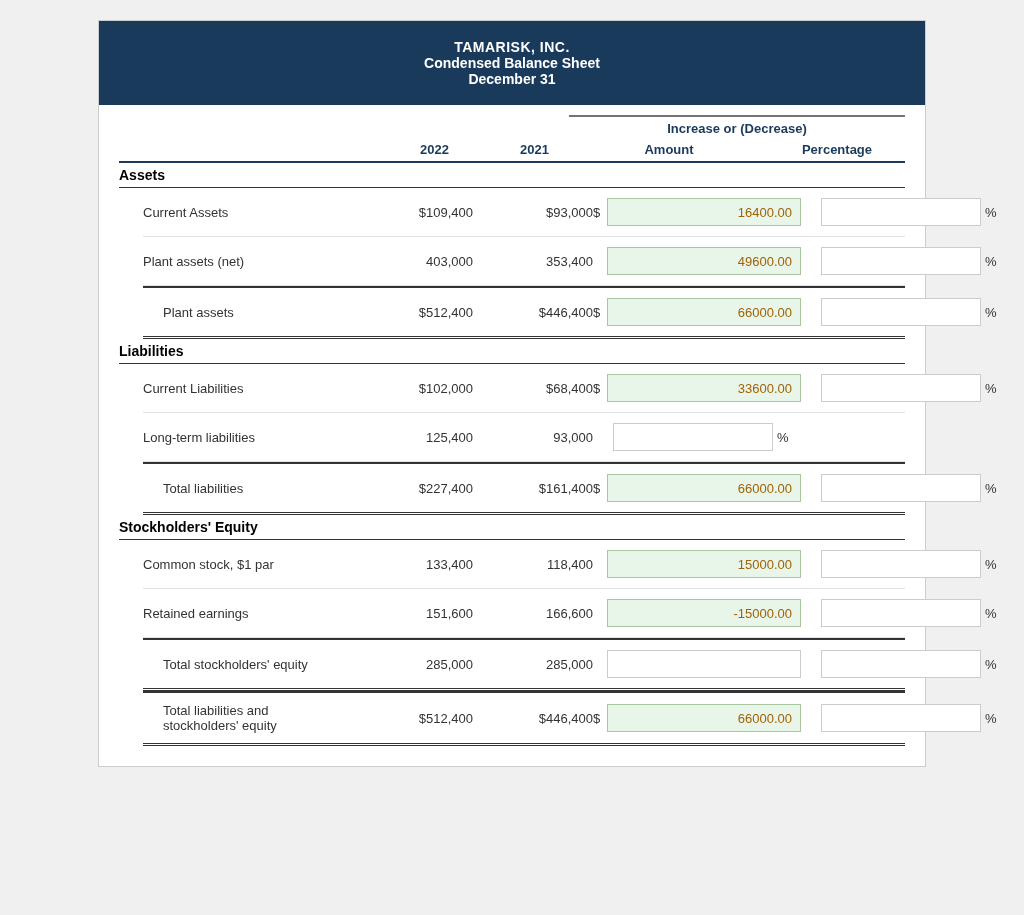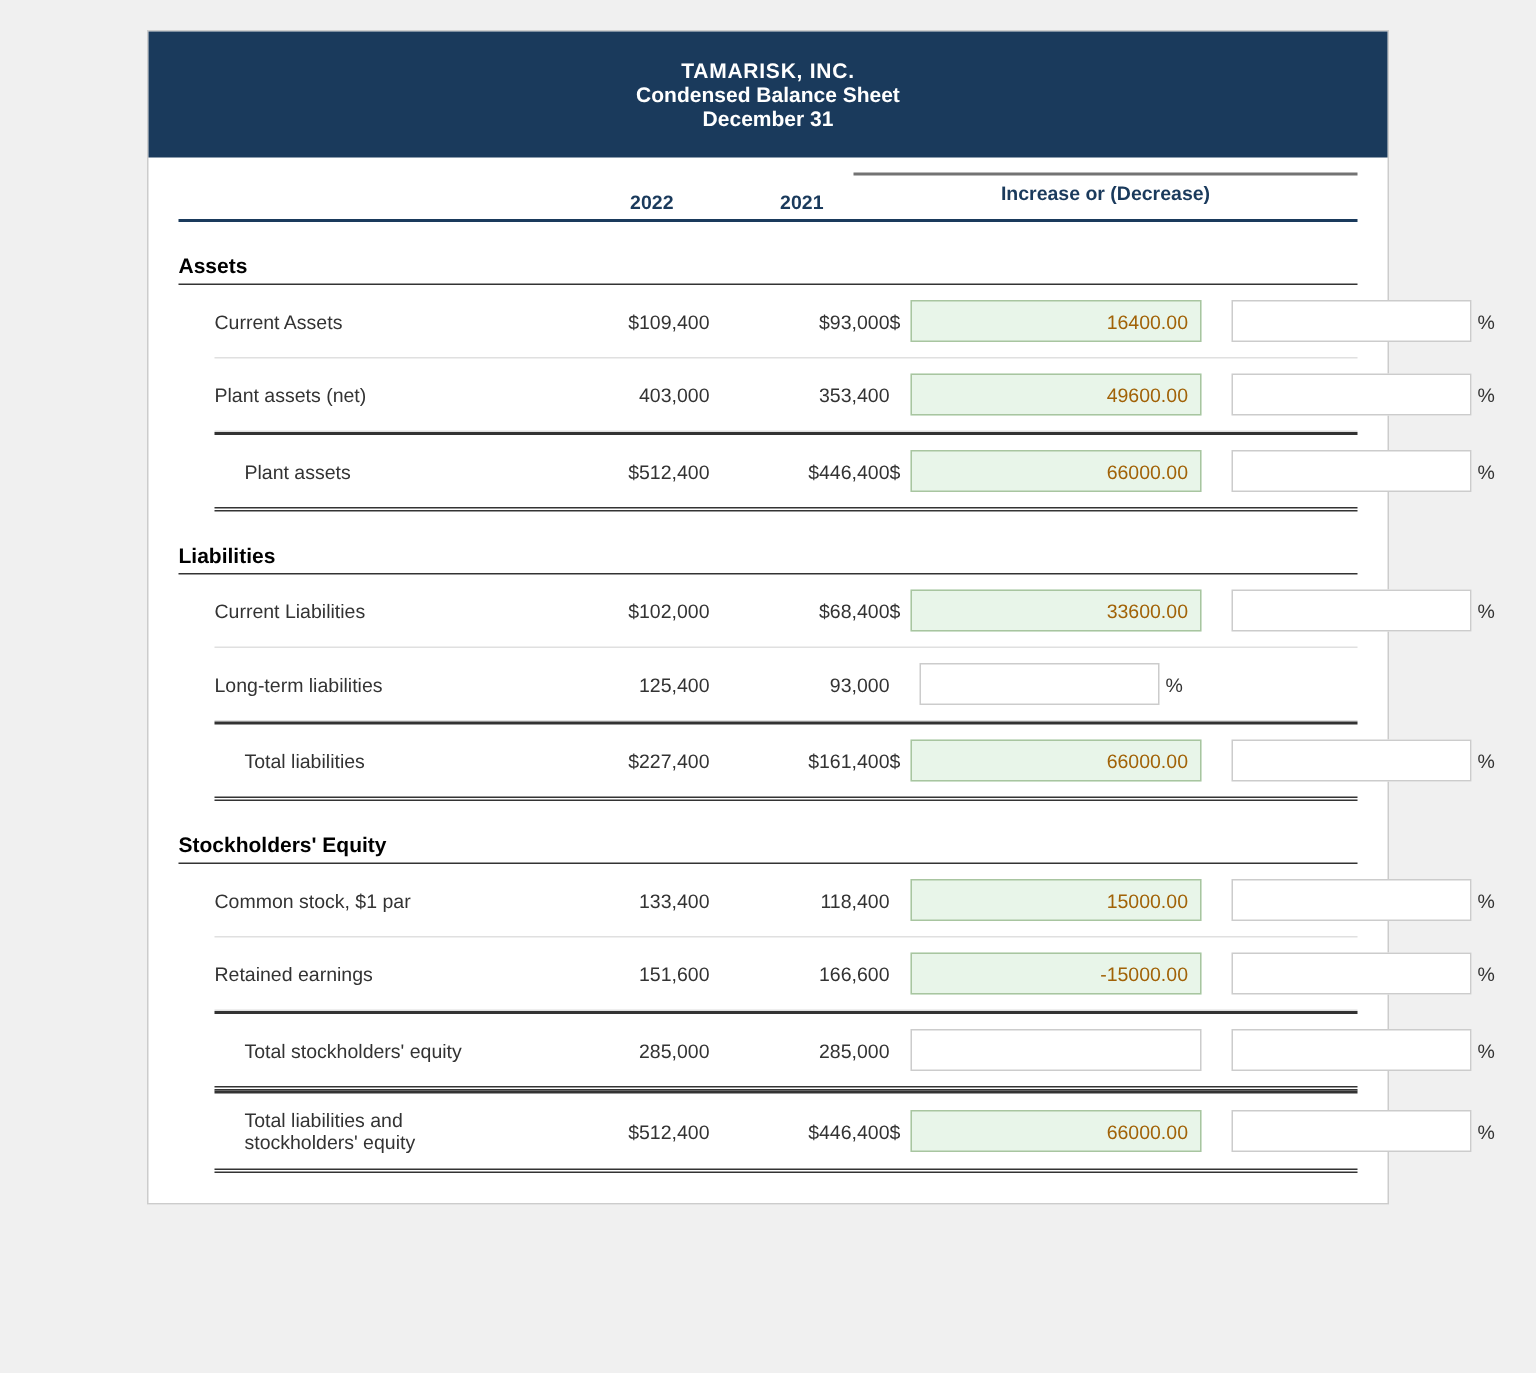--- a/index.html
+++ b/index.html
@@ -94,21 +94,21 @@
       flex: 1;
       text-align: center;
       font-weight: bold;
       font-size: 13px;
       color: #1a3a5c;
     }
 
     
     .section-heading-row {
       display: flex;
-      padding: 21px 0 4px 0;
+      padding: 4px 0 4px 0;
       border-bottom: 1px solid #333;
     }
     .section-heading-text {
       flex: 0 0 230px;
       font-weight: bold;
       font-size: 14px;
       color: #000;
     }
 
     .data-row {
@@ -209,20 +209,24 @@
   </div>
 
   <div class="sheet-body">
 
     <div class="col-headers">
       <div class="col-label"></div>
       <div class="col-2022">2022</div>
       <div class="col-2021">2021</div>
       <div class="increase-decrease-wrapper">
         <div class="increase-decrease-title">Increase or (Decrease)</div>
+        <div class="increase-decrease-cols">
+          <div class="col-amount-header">Amount</div>
+          <div class="col-percentage-header">Percentage</div>
+        </div>
       </div>
     </div>
 
     <div id="sections-container">
         <div class="section-heading-row">
           <div class="section-heading-text">Assets</div>
         </div>
         <div class="data-row">
         <div class="row-label">Current Assets</div>
         <div class="row-2022">$109,400</div>

